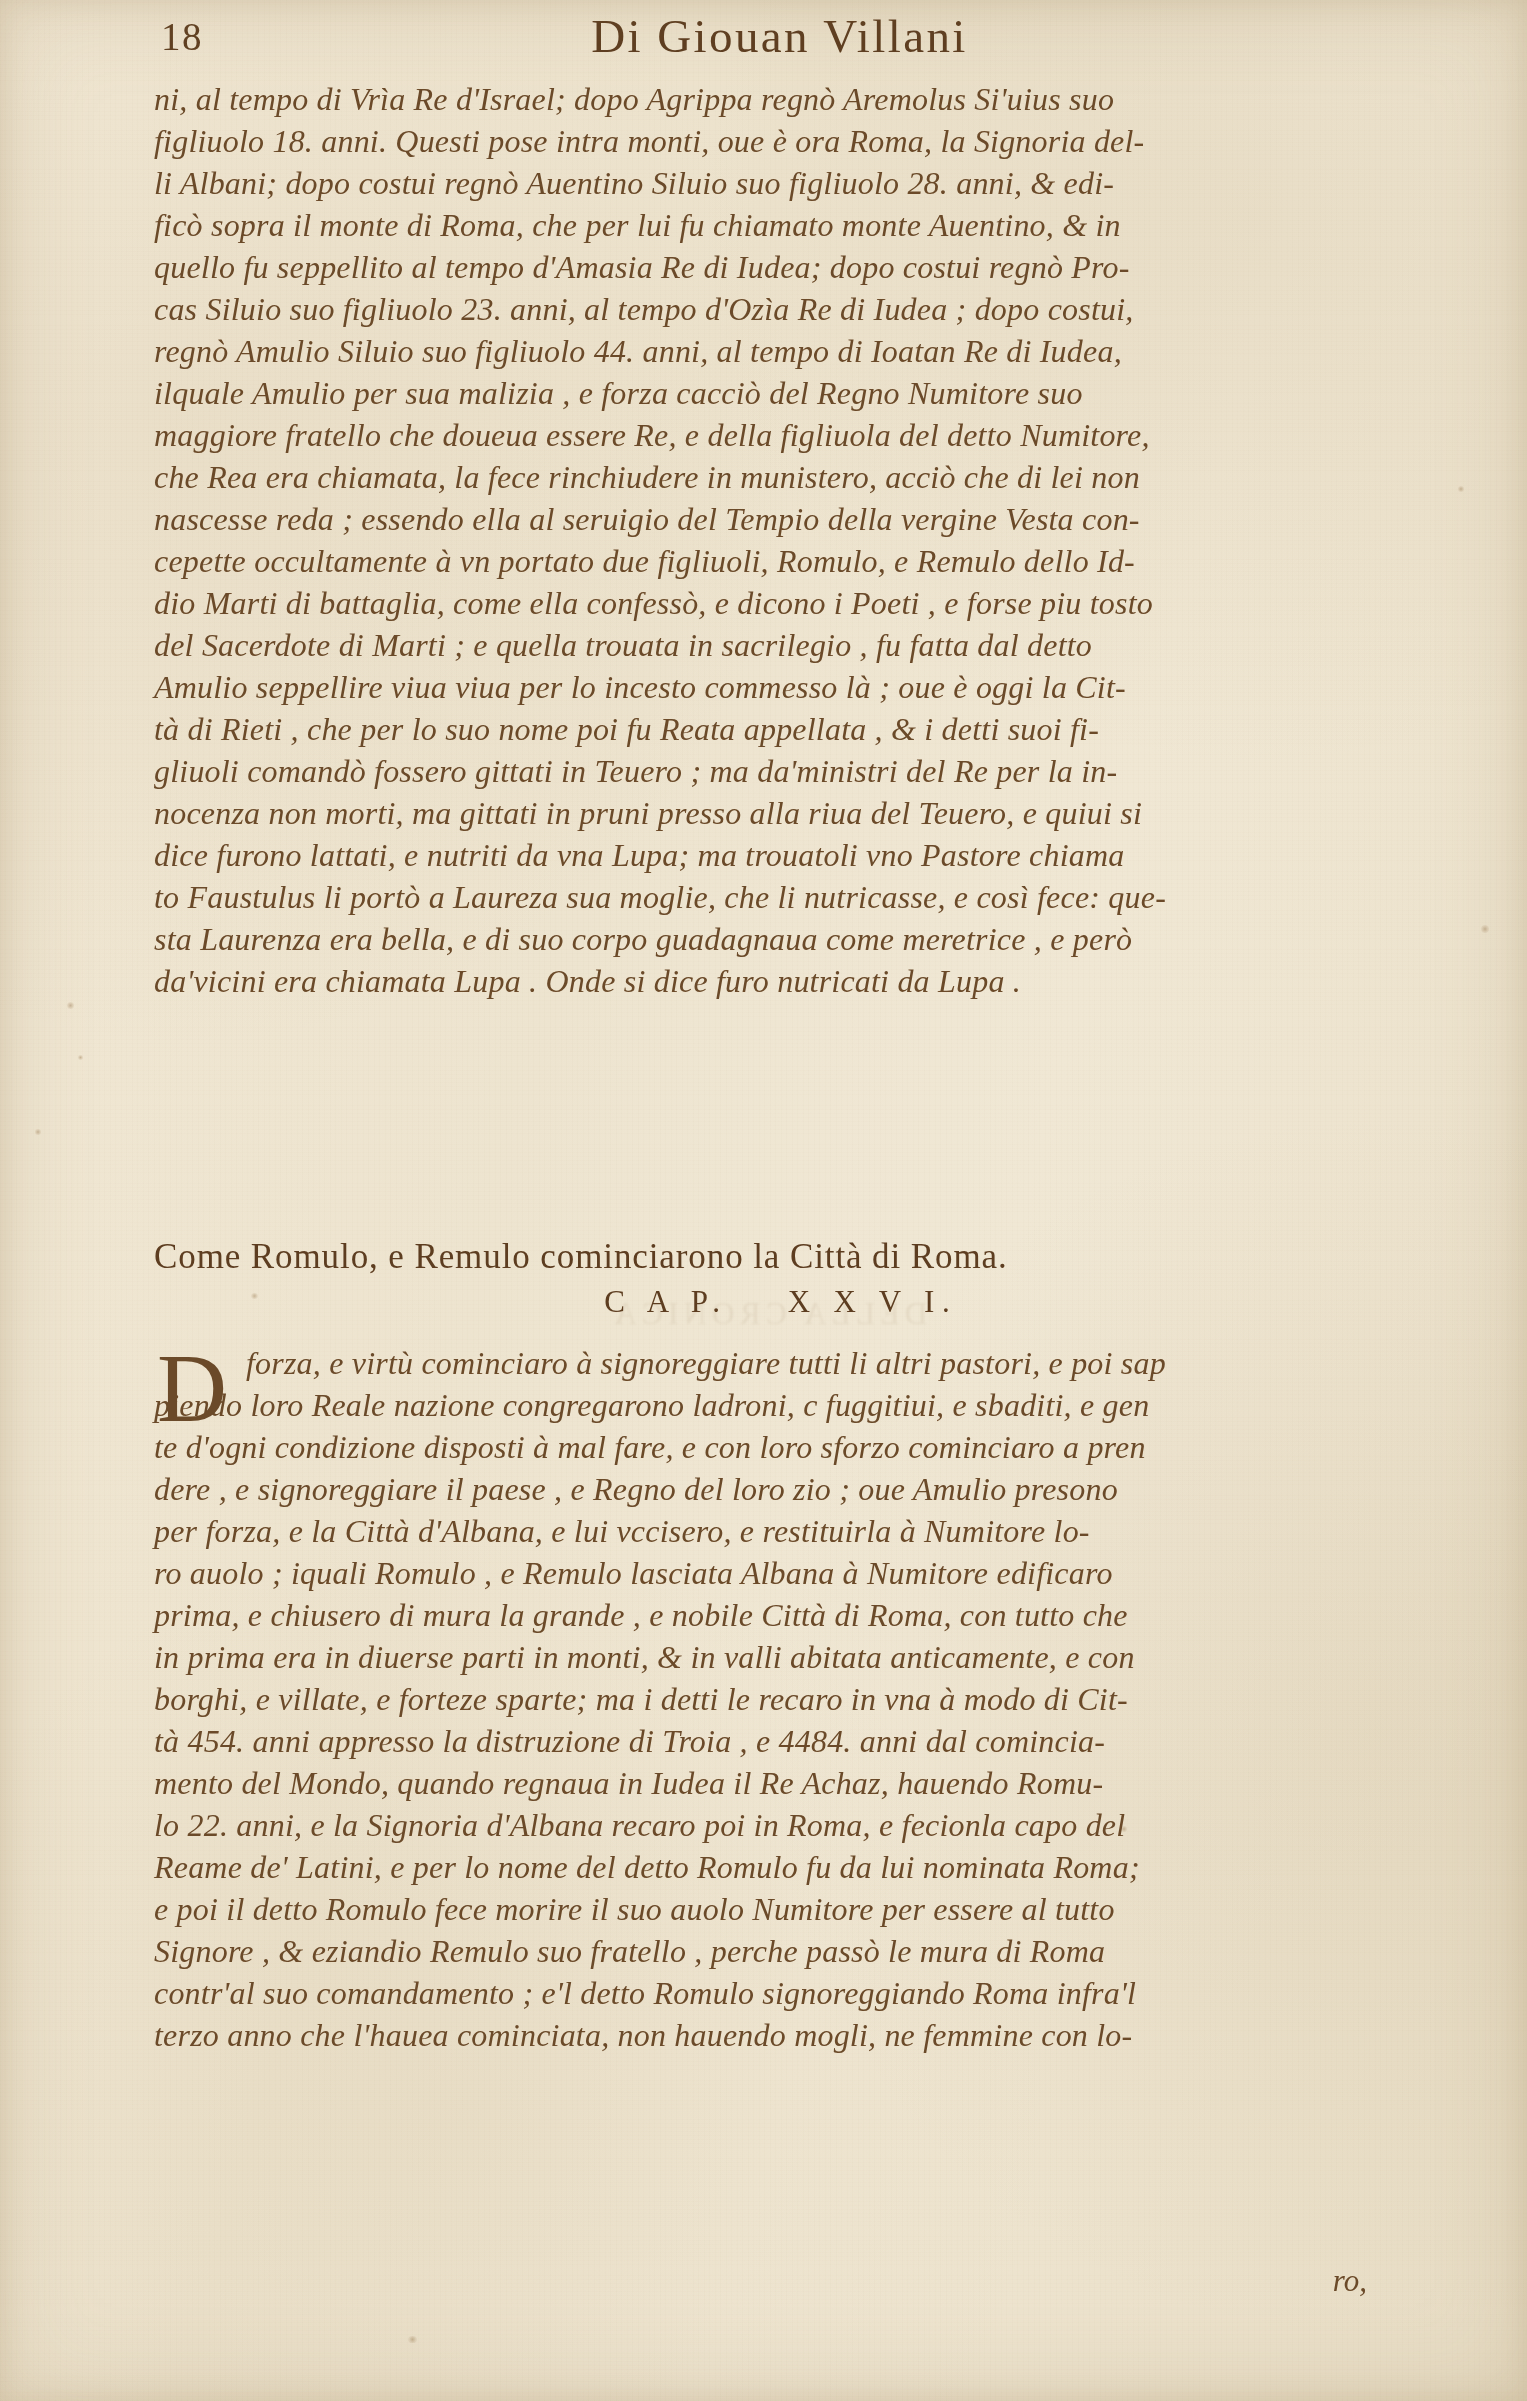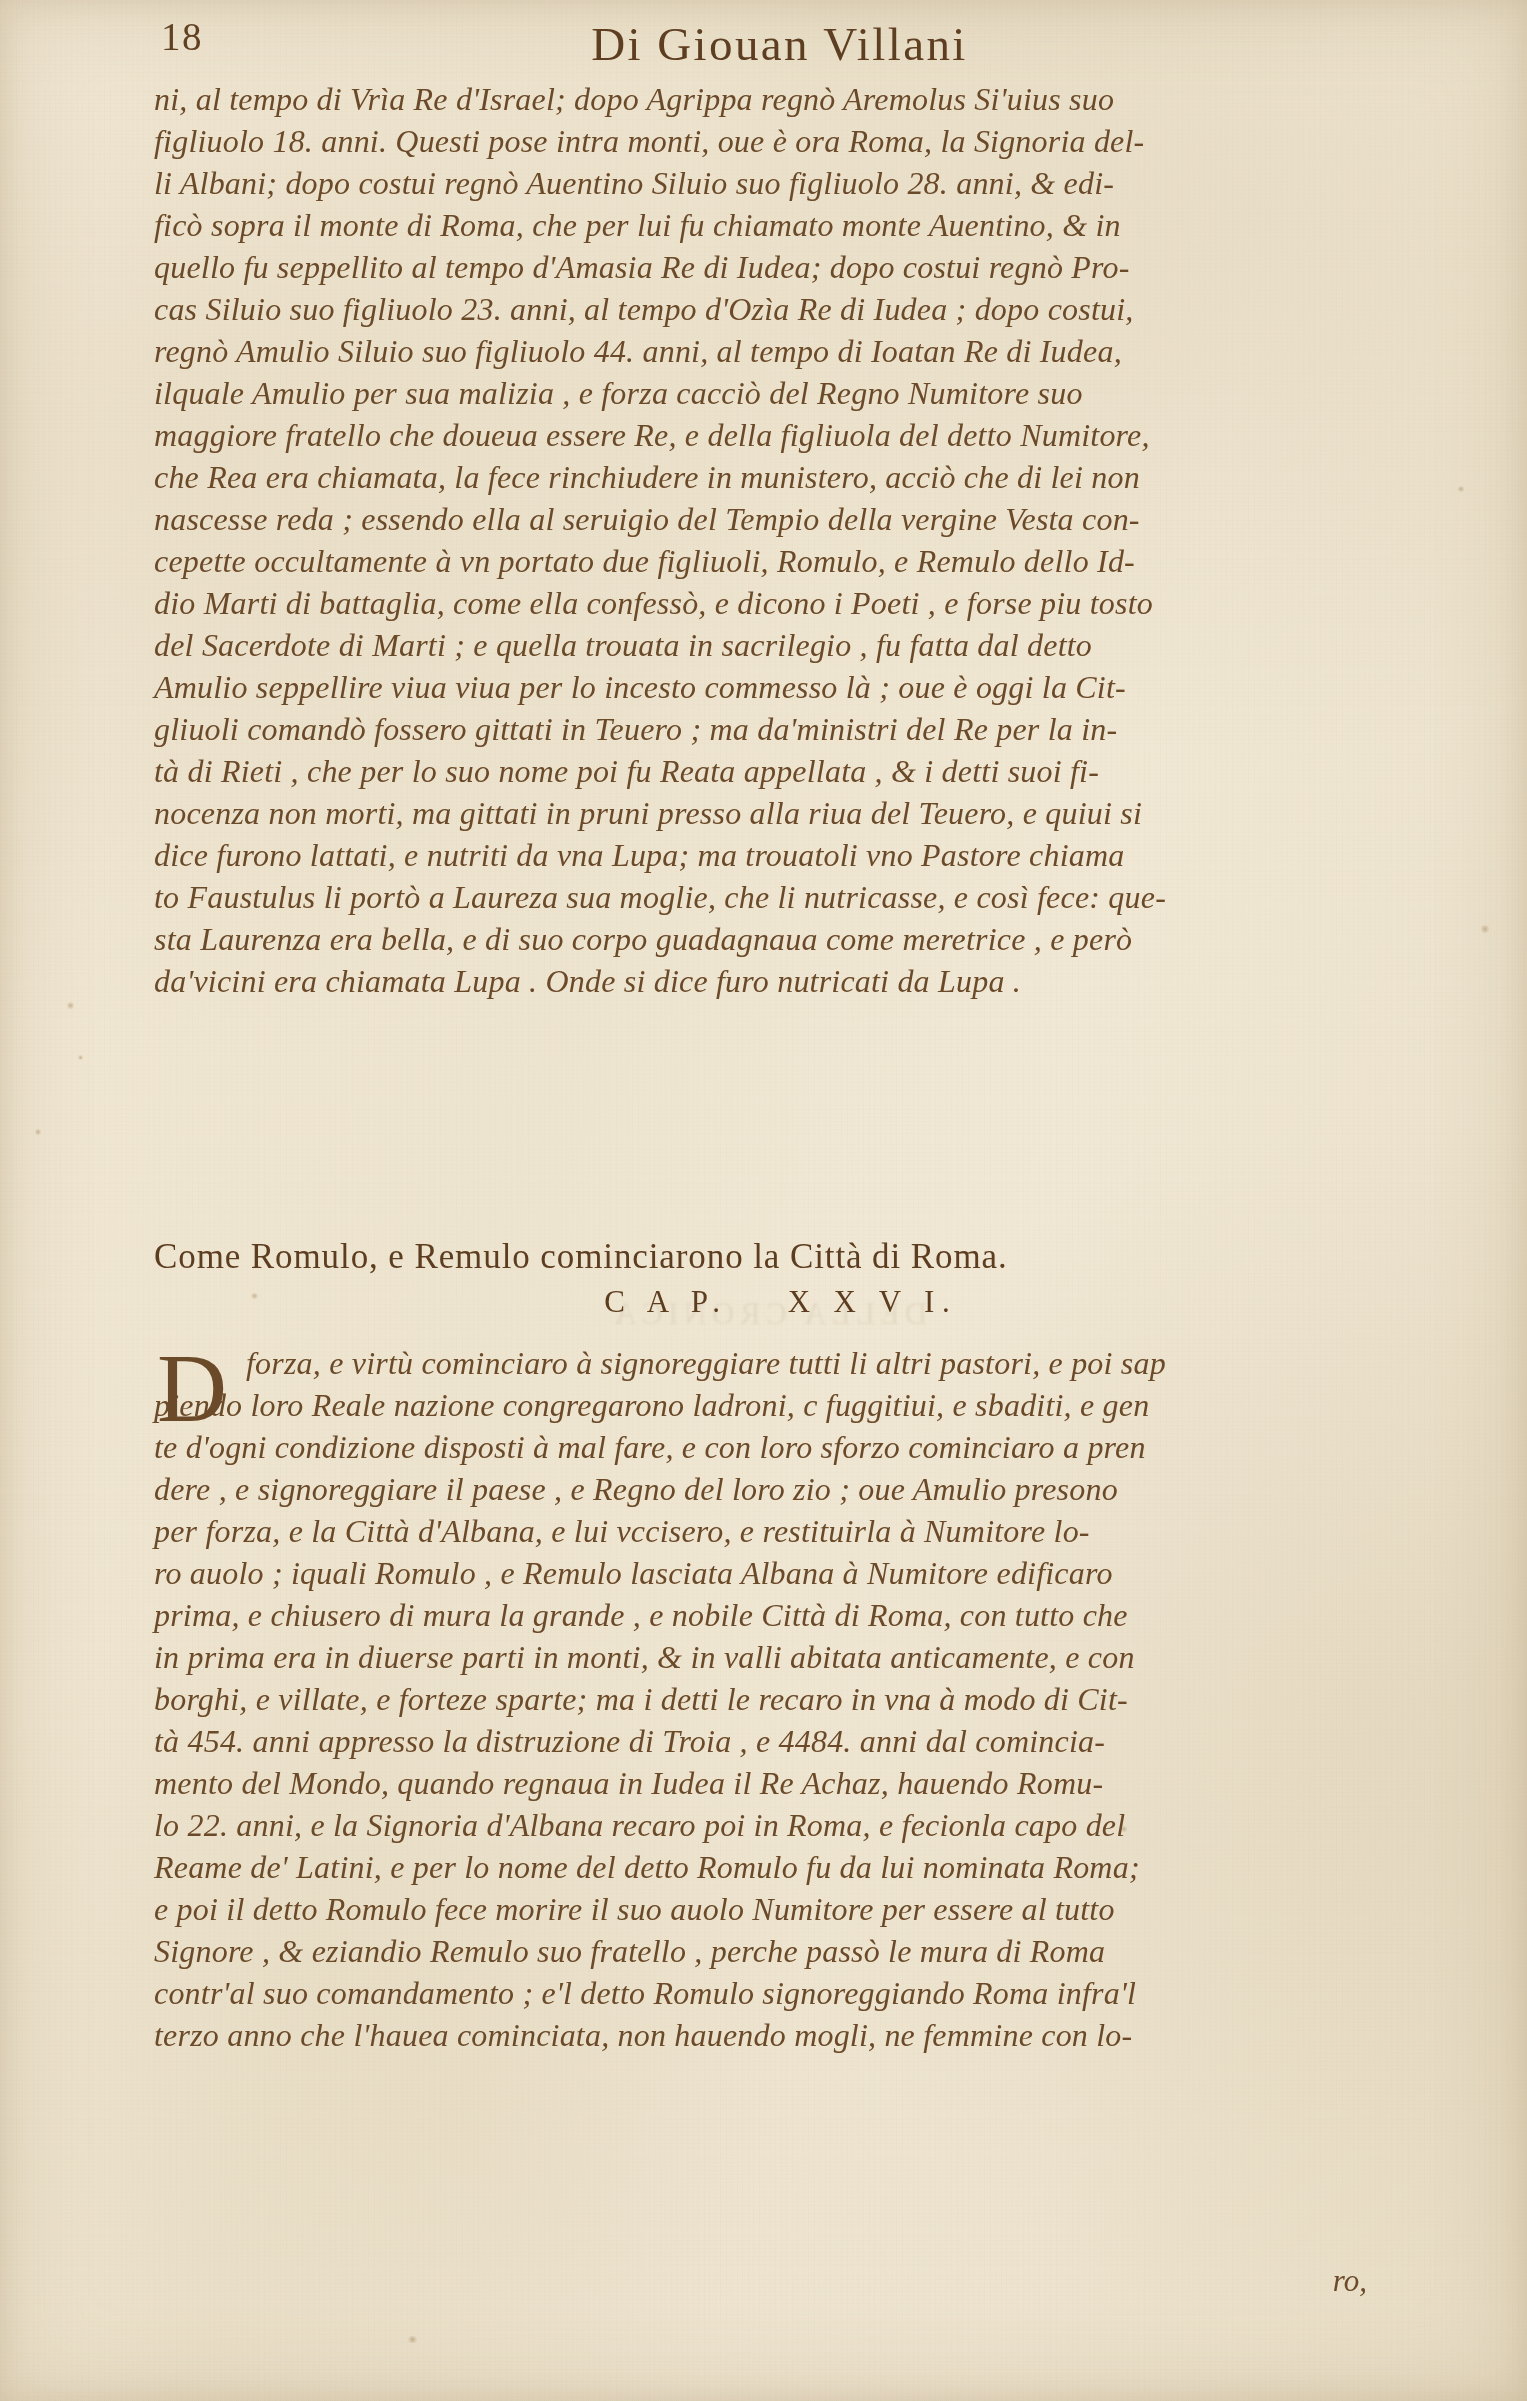--- a/index.html
+++ b/index.html
@@ -99,21 +99,21 @@
     top: 9.4px;
     font-size: 39px;
     letter-spacing: 1.6px;
     color: #5f3f21;
     font-family: "Liberation Serif", "DejaVu Serif", serif;
   }
 
   .head-title {
     position: absolute;
     left: 0;
-    top: 12px;
+    top: 4px;
     width: 1528px;
     text-align: center;
     font-size: 47px;
     letter-spacing: 2.4px;
     color: #5d3d20;
     text-indent: 31px;
     font-family: "Liberation Serif", "DejaVu Serif", serif;
   }
 
   
@@ -229,22 +229,22 @@
     <span class="line">cas Siluio suo figliuolo 23. anni, al tempo d'Ozìa Re di Iudea ; dopo costui,</span>
     <span class="line">regnò Amulio Siluio suo figliuolo 44. anni, al tempo di Ioatan Re di Iudea,</span>
     <span class="line">ilquale Amulio per sua malizia , e forza cacciò del Regno Numitore suo</span>
     <span class="line">maggiore fratello che doueua essere Re, e della figliuola del detto Numitore,</span>
     <span class="line">che Rea era chiamata, la fece rinchiudere in munistero, acciò che di lei non</span>
     <span class="line">nascesse reda ; essendo ella al seruigio del Tempio della vergine Vesta con-</span>
     <span class="line">cepette occultamente à vn portato due figliuoli, Romulo, e Remulo dello Id-</span>
     <span class="line">dio Marti di battaglia, come ella confessò, e dicono i Poeti , e forse piu tosto</span>
     <span class="line">del Sacerdote di Marti ; e quella trouata in sacrilegio , fu fatta dal detto</span>
     <span class="line">Amulio seppellire viua viua per lo incesto commesso là ; oue è oggi la Cit-</span>
+    <span class="line">tà di Rieti , che per lo suo nome poi fu Reata appellata , &amp; i detti suoi fi-</span>
     <span class="line">gliuoli comandò fossero gittati in Teuero ; ma da'ministri del Re per la in-</span>
-    <span class="line">tà di Rieti , che per lo suo nome poi fu Reata appellata , &amp; i detti suoi fi-</span>
     <span class="line">nocenza non morti, ma gittati in pruni presso alla riua del Teuero, e quiui si</span>
     <span class="line">dice furono lattati, e nutriti da vna Lupa; ma trouatoli vno Pastore chiama</span>
     <span class="line">to Faustulus li portò a Laureza sua moglie, che li nutricasse, e così fece: que-</span>
     <span class="line">sta Laurenza era bella, e di suo corpo guadagnaua come meretrice , e però</span>
     <span class="line">da'vicini era chiamata Lupa . Onde si dice furo nutricati da Lupa .</span>
   </div>
 
   <div class="chapter">
     <div class="chapter-title">Come Romulo, e Remulo cominciarono la Città di Roma.</div>
     <div class="chapter-cap-row">

